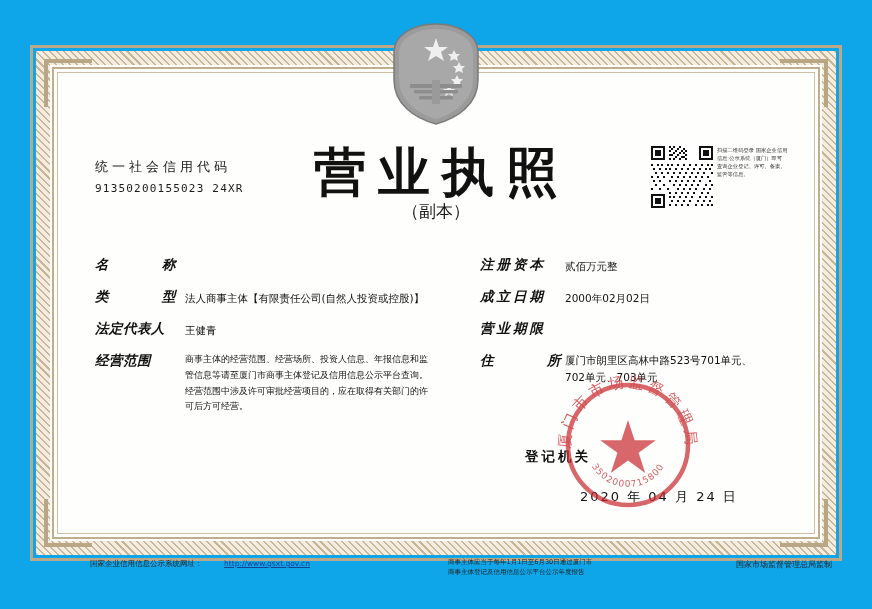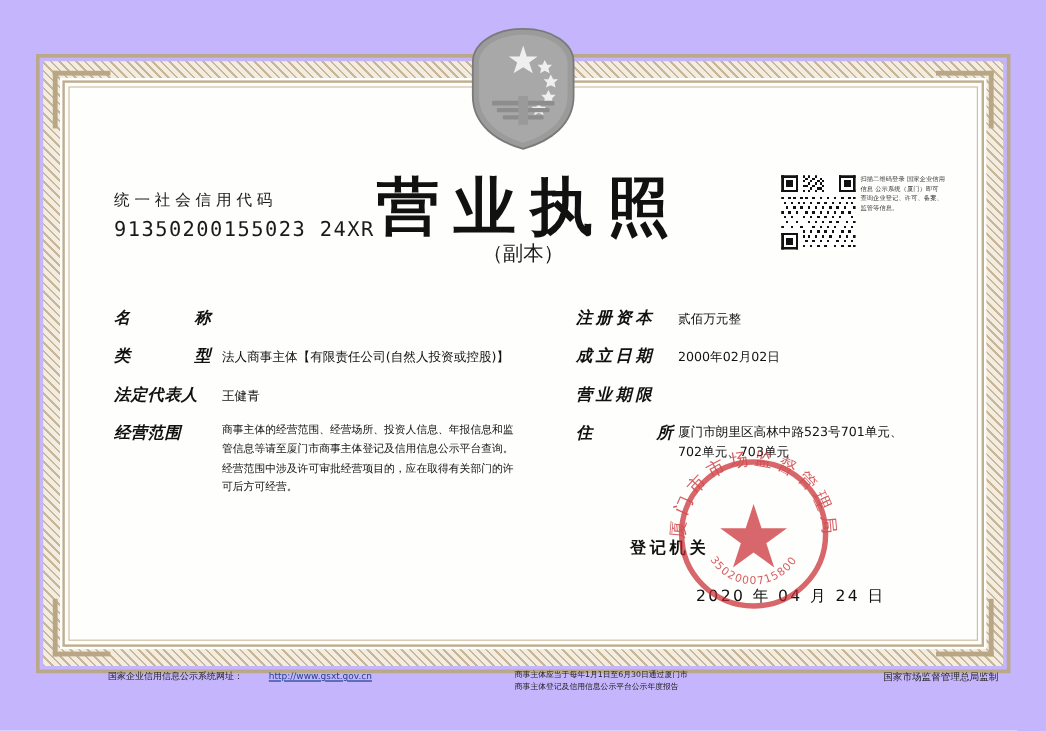--- a/index.html
+++ b/index.html
@@ -11,21 +11,21 @@
     width: 872px;
     height: 609px;
     font-family: "Liberation Sans", sans-serif;
     overflow: hidden;
   }
 
   .license {
     position: relative;
     width: 872px;
     height: 609px;
-    background: #c4b5fd;
+    background: #0ea5e9;
   }
 
   
   .frame-outer {
     position: absolute;
     left: 30px;
     top: 45px;
     right: 30px;
     bottom: 48px;
     border: 3px solid #b9a88a;
@@ -109,21 +109,21 @@
     top: 28px;
     font-size: 13px;
     letter-spacing: 4px;
     color: #1a1a1a;
     font-family: "DejaVu Sans", sans-serif;
   }
   .credit-code-value {
     position: absolute;
     left: 20px;
     top: 52px;
-    font-size: 17px;
+    font-size: 11px;
     letter-spacing: 1.2px;
     color: #1a1a1a;
     font-family: "DejaVu Sans Mono", monospace;
   }
 
   .main-title {
     position: absolute;
     left: 50%;
     top: 8px;
     transform: translateX(-50%);
@@ -255,21 +255,21 @@
     position: absolute;
     left: 176px;
     top: 2px;
     font-size: 7.5px;
     color: #1d3f8f;
     text-decoration: underline;
     font-family: "DejaVu Sans", sans-serif;
   }
   .footer-center {
     position: absolute;
-    left: 381px;
+    left: 400px;
     top: 0px;
     font-size: 6.5px;
     line-height: 1.6;
     color: #222;
     font-family: "DejaVu Sans", sans-serif;
   }
   .footer-right {
     position: absolute;
     right: 40px;
     top: 2px;

